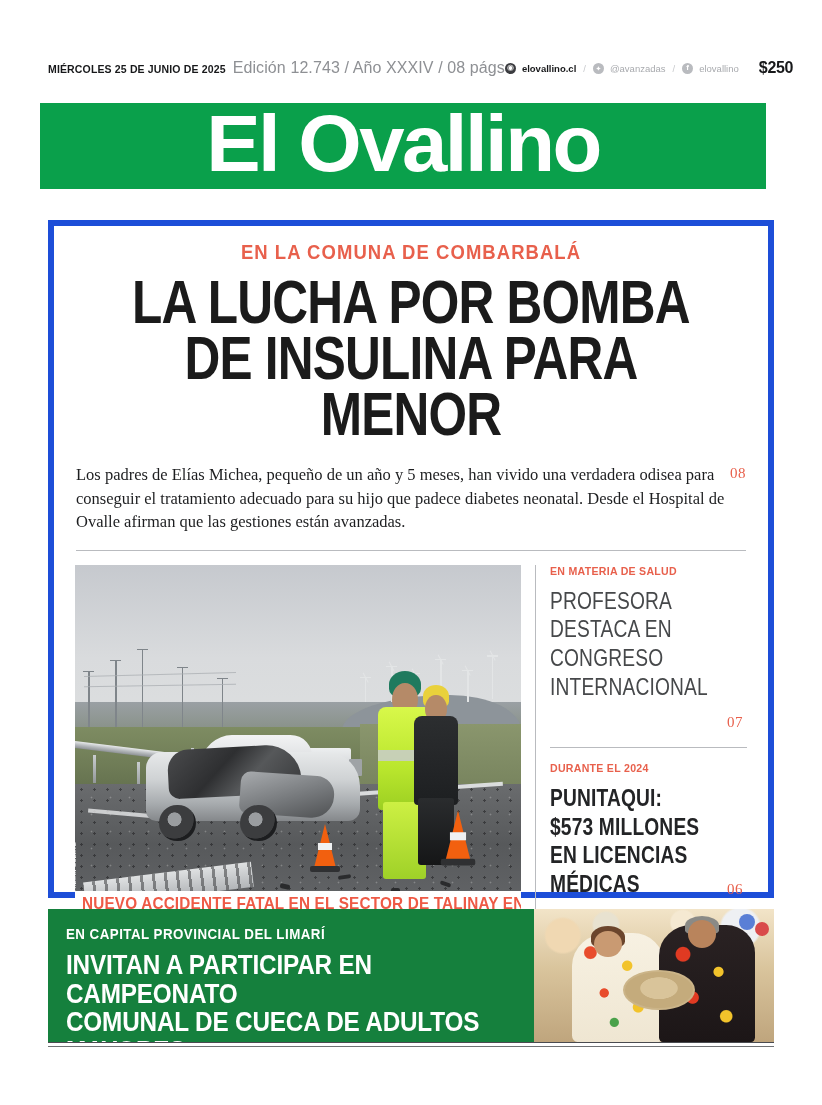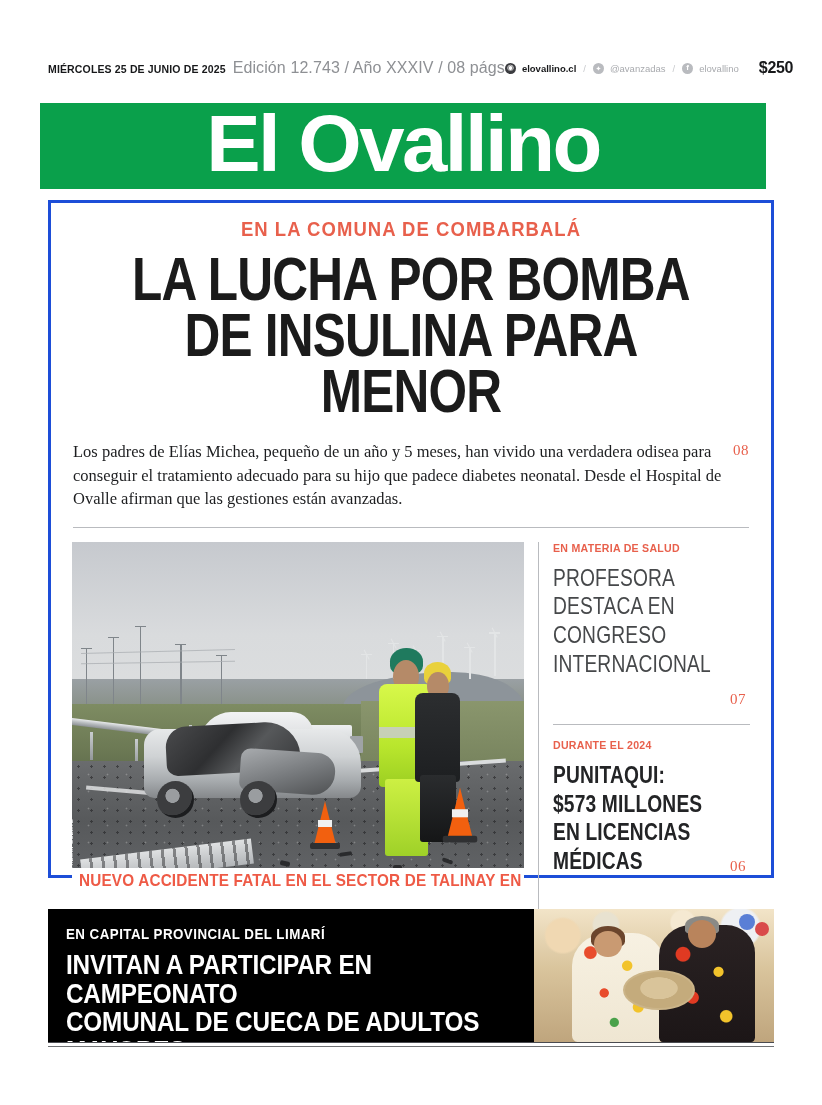--- a/index.html
+++ b/index.html
@@ -63,23 +63,23 @@
     font-size:80px;
     line-height:.85;
     color:#ffffff;
     letter-spacing:-2.5px;
     transform:scaleX(1.02);
     margin-top:-4px;
   }
 
   
   .frame{
-    position:absolute; left:48px; top:200px;
+    position:absolute; left:48px; top:220px;
     width:726px; height:678px;
-    border:3px solid #1d4ed8;
+    border:6px solid #1d4ed8;
     background:#fff;
   }
 
   
   .kicker-main{
     text-align:center;
     margin-top:14px;
     font-family:"Liberation Sans", sans-serif;
     font-weight:bold;
     font-size:21px;
@@ -350,21 +350,21 @@
   .side-hr{
     border:0; border-top:1px solid #b9bbbf;
     margin:16px 0 14px 0;
   }
   .side-item.second .side-pg{ margin-top:-18px; }
 
   
   .promo{
     position:absolute; left:48px; top:909px;
     width:726px; height:134px;
-    background:#000000;
+    background:#15803d;
     display:flex; overflow:hidden;
     border-bottom:1px solid #4a4b50;
   }
   .promo-text{ flex:1; padding:17px 18px 0 18px; }
   .promo-kicker{
     font-family:"Liberation Sans", sans-serif;
     font-weight:bold; font-size:14.5px; letter-spacing:.5px;
     color:#ffffff; transform:scaleX(.92); transform-origin:left center;
     white-space:nowrap;
   }

